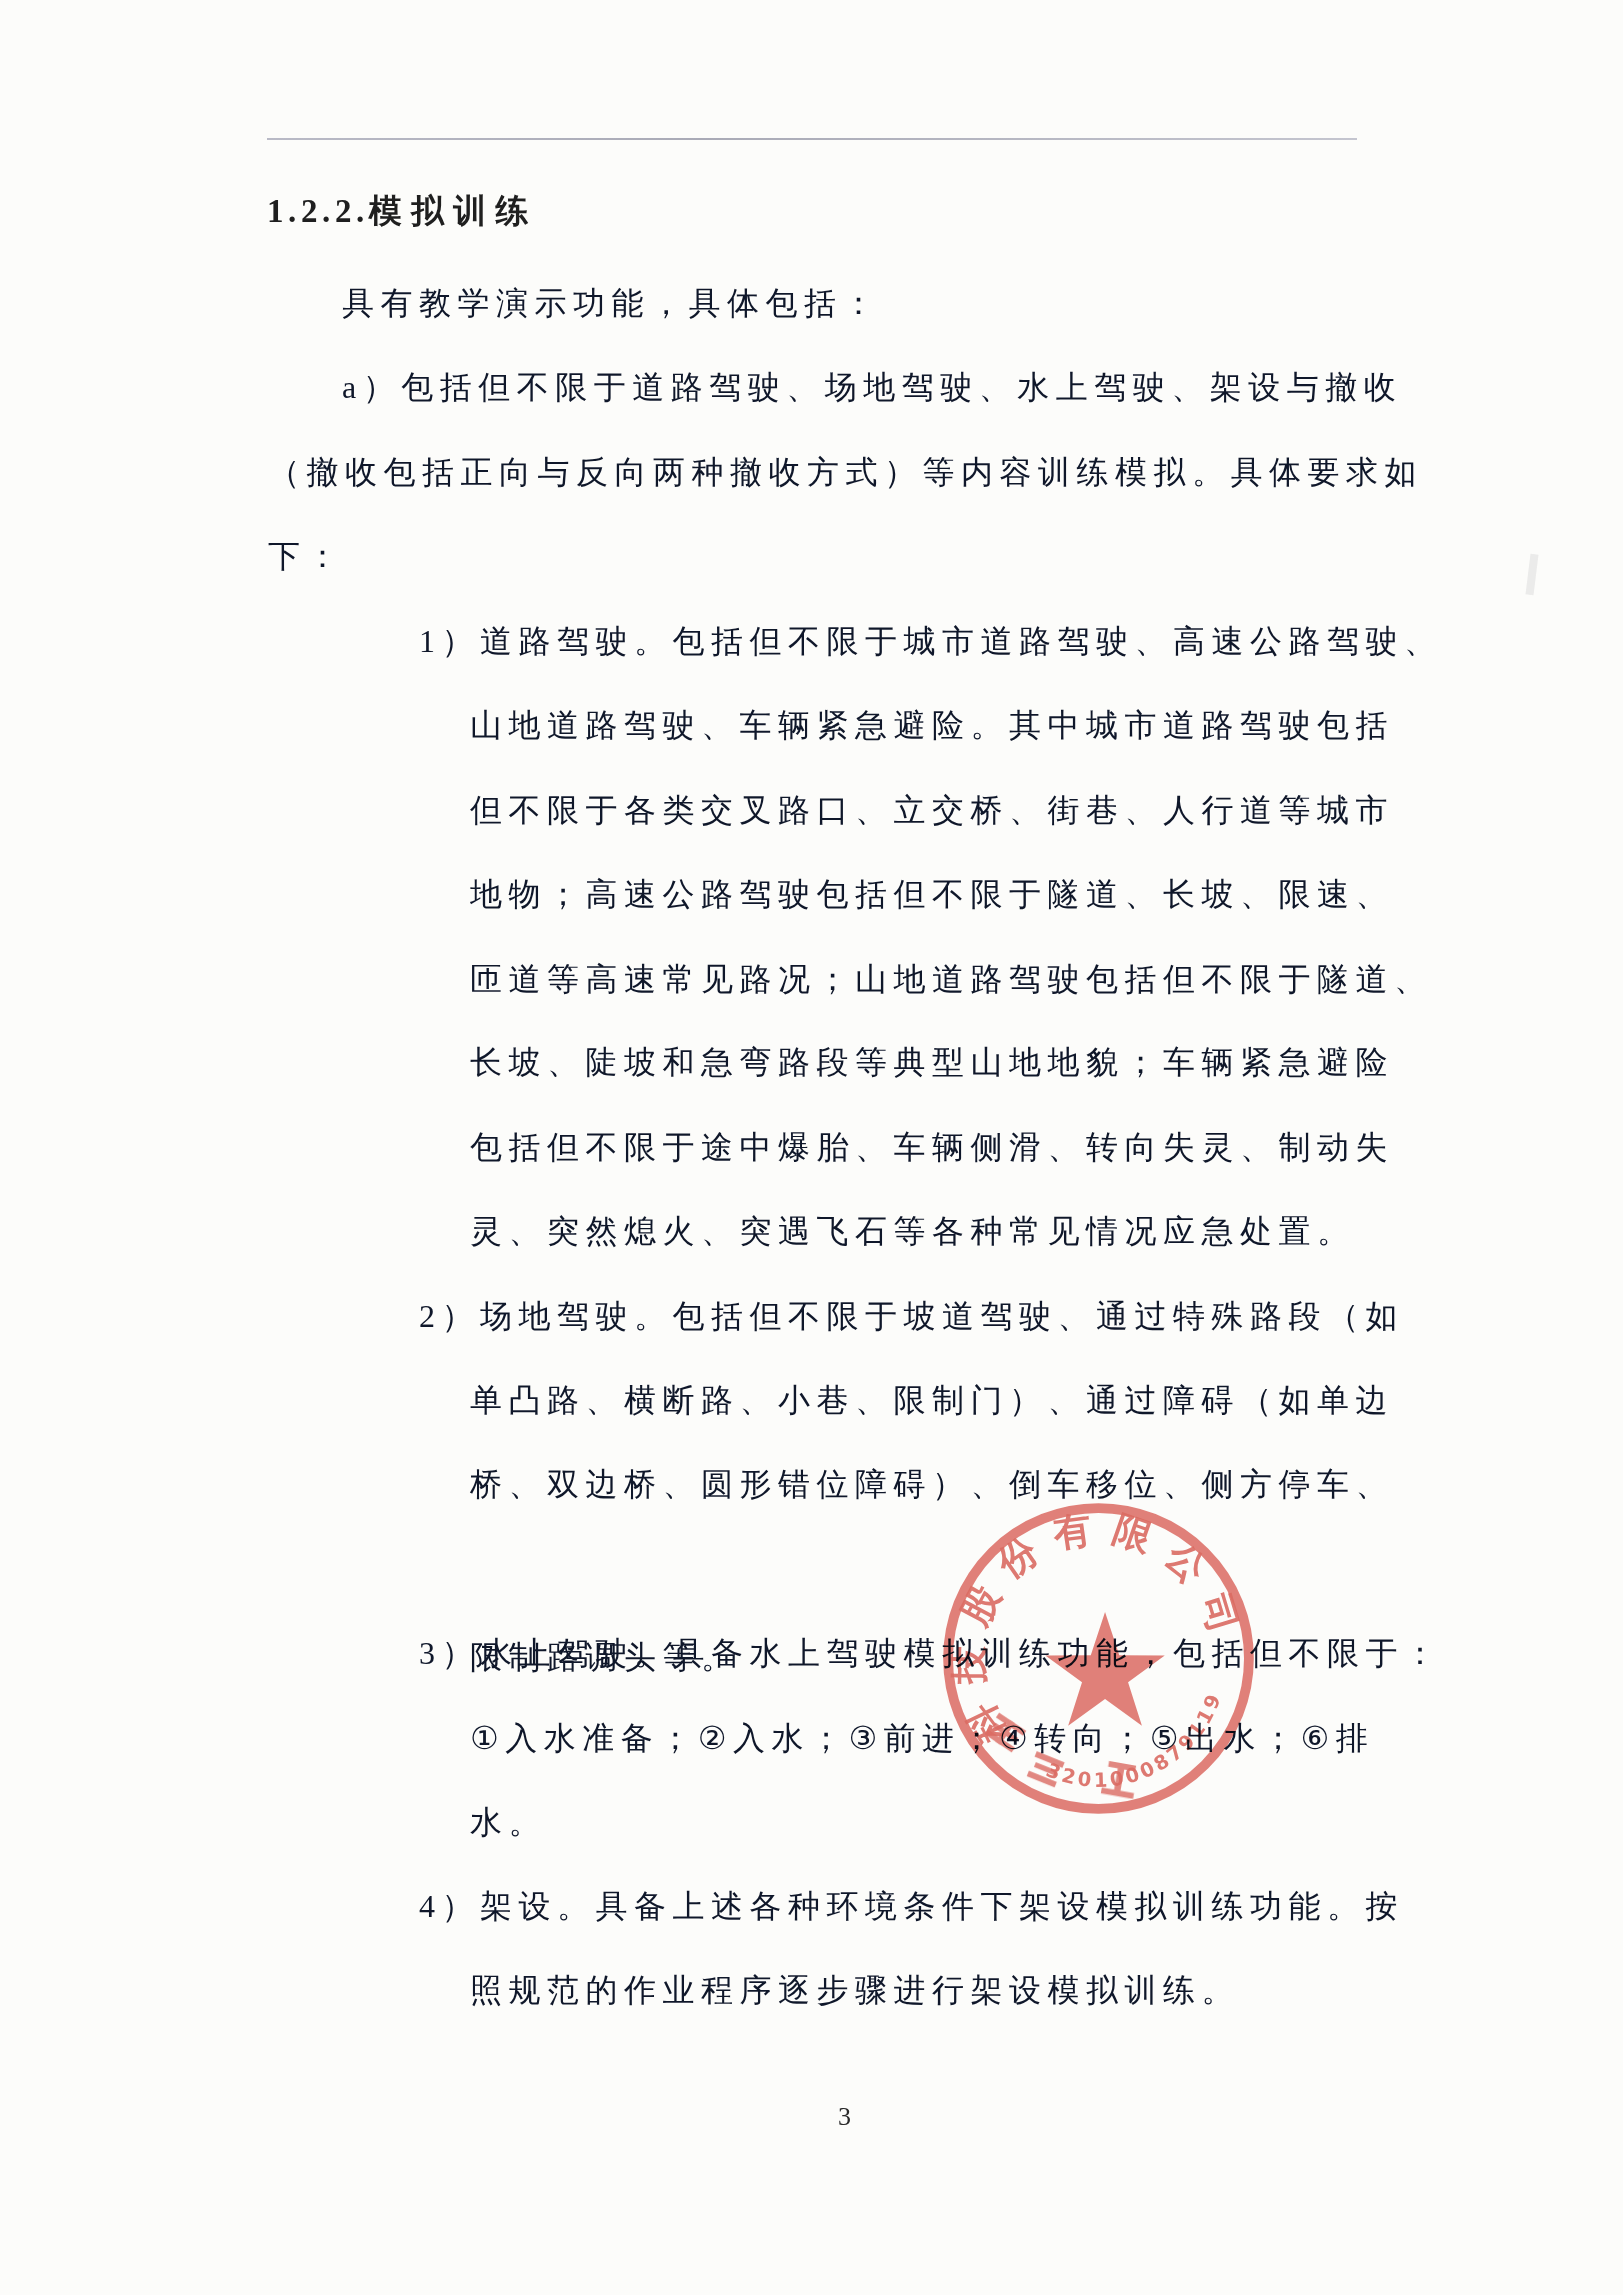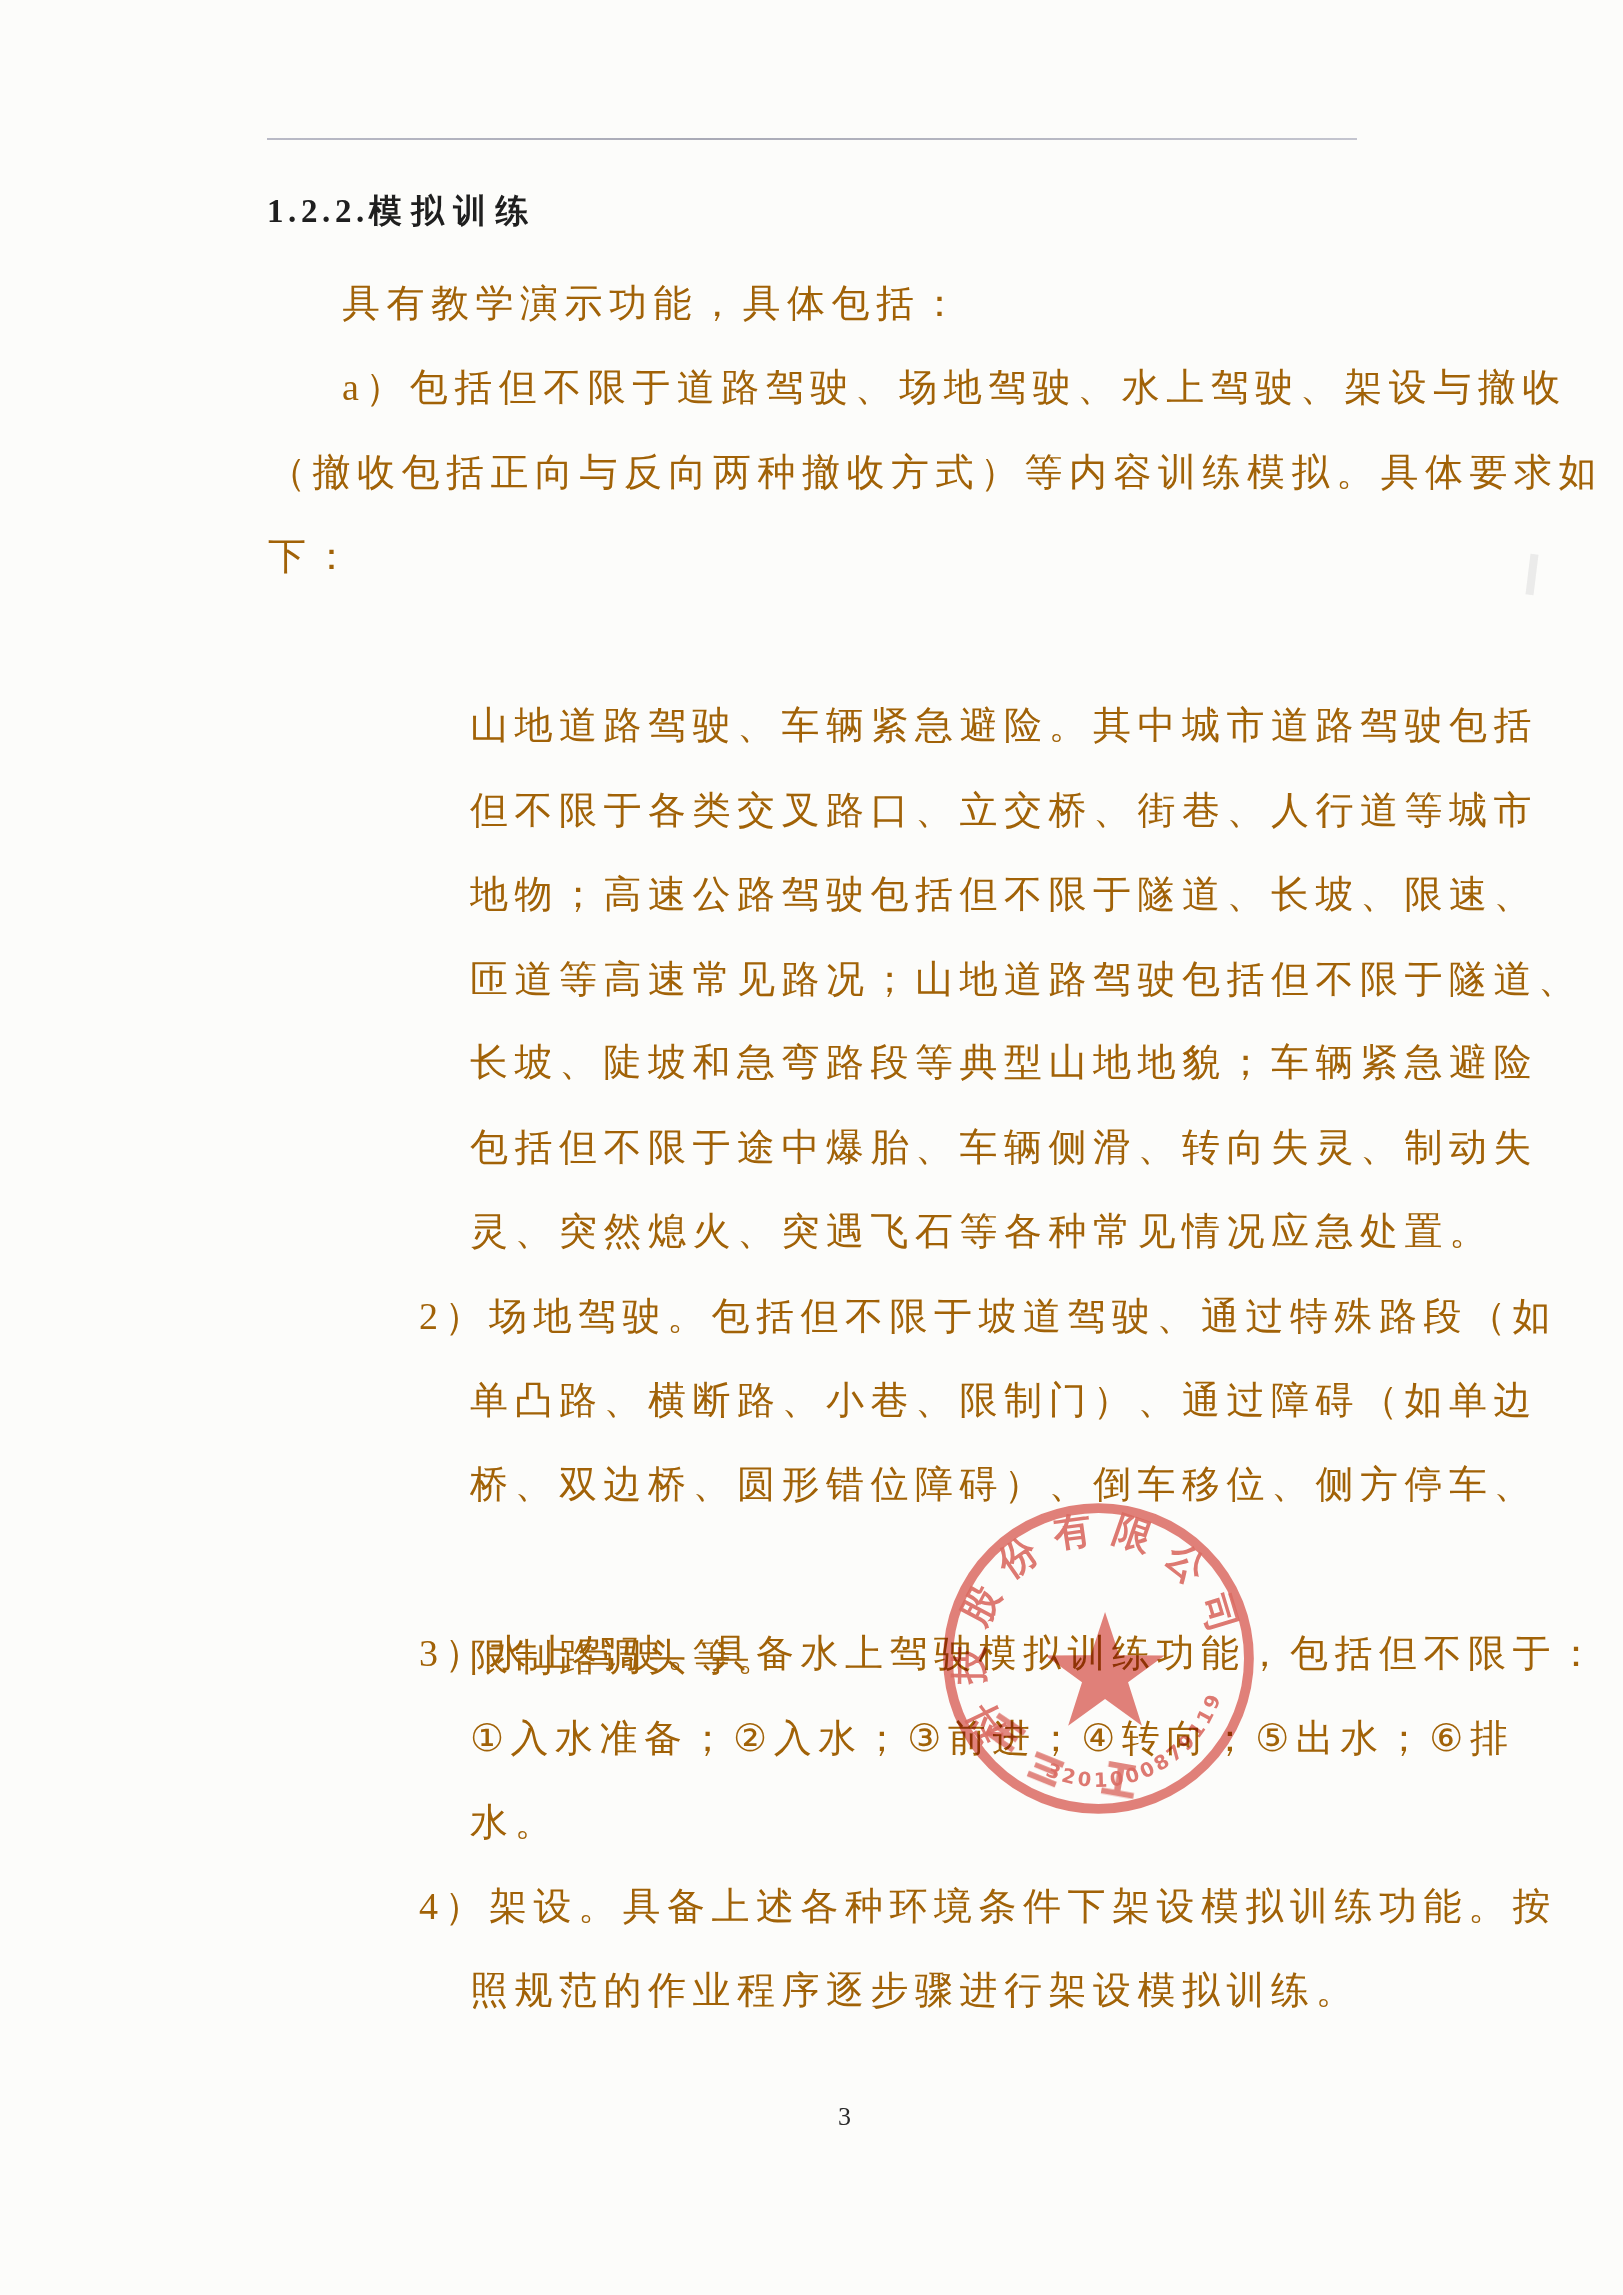--- a/index.html
+++ b/index.html
@@ -16,22 +16,22 @@
     position:absolute;left:267px;top:138px;width:1090px;height:2px;
     background:linear-gradient(to right,#b9bac6 0%,#a9aab6 40%,#c4c5cf 100%);
   }
   .heading{
     position:absolute;left:267px;top:189px;height:39px;
     font-weight:bold;font-size:33px;white-space:nowrap;
   }
   .heading .num{letter-spacing:4.6px;margin-top:20px;}
   .heading .title{letter-spacing:9.2px;}
   .bodyline{
-    position:absolute;font-size:38px;line-height:35px;
-    letter-spacing:6.5px;white-space:nowrap;color:#a16207;
+    position:absolute;font-size:32px;line-height:35px;
+    letter-spacing:6.5px;white-space:nowrap;color:#0f172a;
   }
   .flush{left:268px;}
   .p-indent{left:342px;}
   .list{left:419px;}
   .cont{left:470px;}
   .page-number{
     position:absolute;left:0;top:2102px;width:1689px;text-align:center;
     font-size:26px;color:#2a2a2a;
   }
   .seal{
@@ -51,20 +51,21 @@
   <div class="top-rule"></div>
 
   <div class="heading">
     <span class="num">1.2.2.</span><span class="title">模拟训练</span>
   </div>
 
   <div class="bodyline p-indent" style="top:286px">具有教学演示功能，具体包括：</div>
   <div class="bodyline p-indent" style="top:370px">a）包括但不限于道路驾驶、场地驾驶、水上驾驶、架设与撤收</div>
   <div class="bodyline flush" style="top:455px">（撤收包括正向与反向两种撤收方式）等内容训练模拟。具体要求如</div>
   <div class="bodyline flush" style="top:539px">下：</div>
+  <div class="bodyline list" style="top:624px">1）道路驾驶。包括但不限于城市道路驾驶、高速公路驾驶、</div>
   <div class="bodyline cont" style="top:793px">但不限于各类交叉路口、立交桥、街巷、人行道等城市</div>
   <div class="bodyline cont" style="top:708px">山地道路驾驶、车辆紧急避险。其中城市道路驾驶包括</div>
   <div class="bodyline cont" style="top:877px">地物；高速公路驾驶包括但不限于隧道、长坡、限速、</div>
   <div class="bodyline cont" style="top:962px">匝道等高速常见路况；山地道路驾驶包括但不限于隧道、</div>
   <div class="bodyline cont" style="top:1045px">长坡、陡坡和急弯路段等典型山地地貌；车辆紧急避险</div>
   <div class="bodyline cont" style="top:1130px">包括但不限于途中爆胎、车辆侧滑、转向失灵、制动失</div>
   <div class="bodyline cont" style="top:1214px">灵、突然熄火、突遇飞石等各种常见情况应急处置。</div>
   <div class="bodyline list" style="top:1299px">2）场地驾驶。包括但不限于坡道驾驶、通过特殊路段（如</div>
   <div class="bodyline cont" style="top:1383px">单凸路、横断路、小巷、限制门）、通过障碍（如单边</div>
   <div class="bodyline cont" style="top:1467px">桥、双边桥、圆形错位障碍）、倒车移位、侧方停车、</div>

